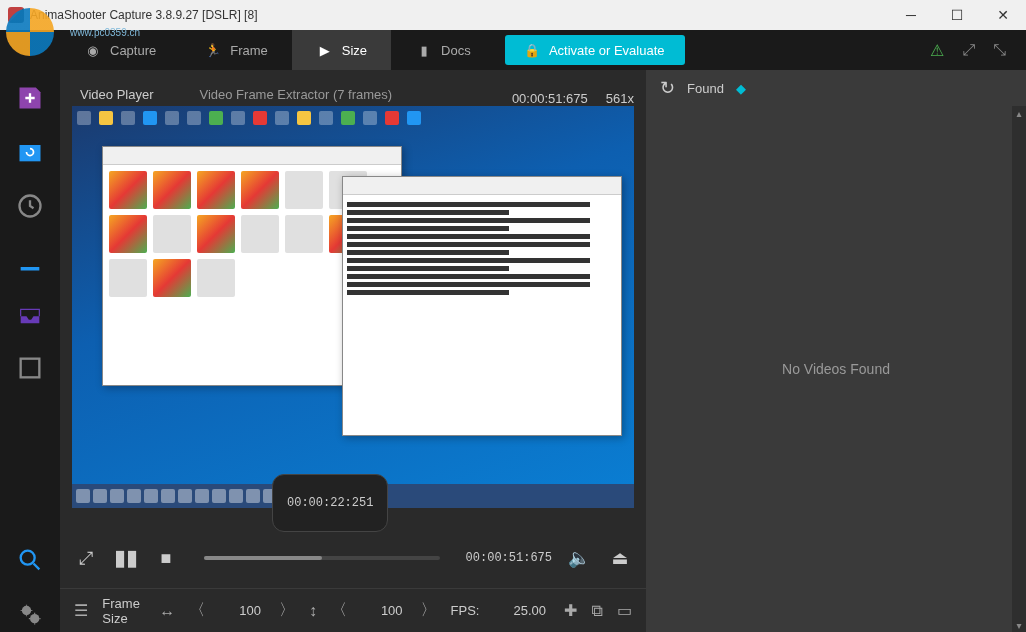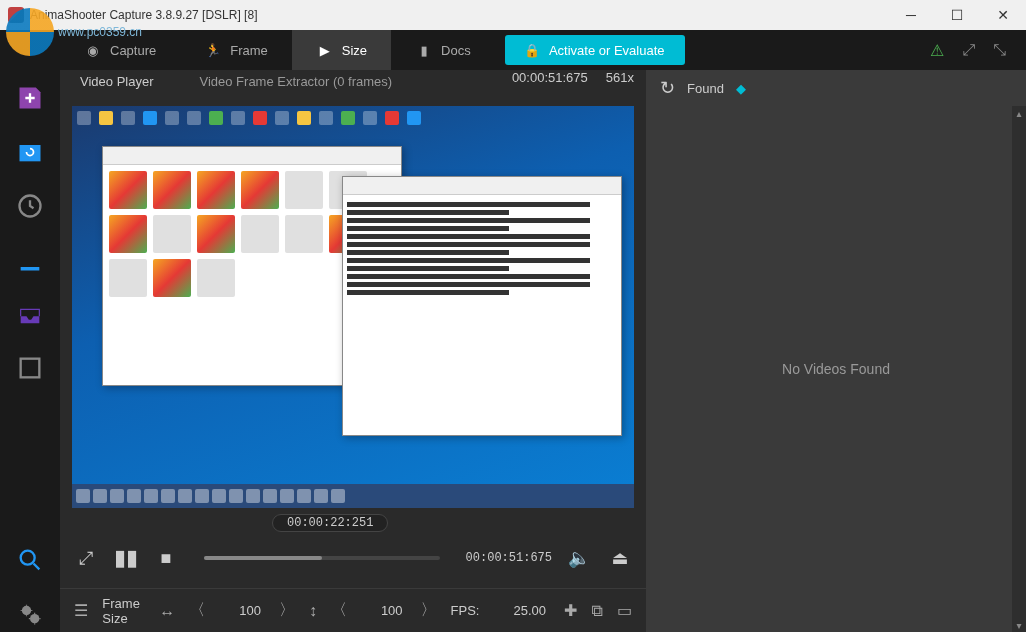--- a/index.html
+++ b/index.html
@@ -10,21 +10,21 @@
     .app-icon { width: 16px; height: 16px; border-radius: 3px; background: linear-gradient(135deg, #c04040 50%, #404040 50%); margin-right: 6px; }
     .title-text { font-size: 12px; color: #333; }
     .window-controls { position: absolute; right: 0; top: 0; display: flex; height: 30px; }
     .win-btn { width: 46px; height: 30px; display: flex; align-items: center; justify-content: center; color: #333; font-size: 14px; cursor: pointer; }
     
     
     .watermark { position: absolute; top: 8px; left: 6px; z-index: 100; display: flex; align-items: center; pointer-events: none; }
     .watermark-icon { width: 48px; height: 48px; border-radius: 50%; background: conic-gradient(#f5a623 0 90deg, #0b7abf 90deg 180deg, #f5a623 180deg 270deg, #0b7abf 270deg 360deg); margin-right: 4px; opacity: 0.9; }
     .watermark-text { display: flex; flex-direction: column; }
     .wm-cn { font-size: 22px; font-weight: bold; color: #3da9e0; font-family: "SimHei", sans-serif; text-shadow: 1px 1px 0 #fff; }
-    .wm-url { font-size: 12px; color: #7fb8d9; }
+    .wm-url { font-size: 10px; color: #7fb8d9; margin-left: 12px; }
     
     
     .tabbar { height: 40px; background: #1a1a1a; display: flex; align-items: stretch; padding-left: 60px; }
     .tab { display: flex; align-items: center; padding: 0 24px; color: #aaa; font-size: 13px; font-family: "Courier New", monospace; cursor: pointer; gap: 8px; }
     .tab.active { background: #3a3a3a; color: #fff; }
     .tab-icon { width: 18px; height: 18px; display: flex; align-items: center; justify-content: center; }
     .activate-btn { background: #00bcd4; color: white; display: flex; align-items: center; padding: 0 20px; font-size: 13px; font-family: "Courier New", monospace; margin: 5px 0 5px 10px; cursor: pointer; gap: 8px; border-radius: 3px; }
     .right-icons { display: flex; align-items: center; gap: 18px; padding: 0 20px; margin-left: auto; }
     .right-icon { color: #888; font-size: 16px; cursor: pointer; }
     
@@ -34,21 +34,21 @@
     
     .sidebar { width: 60px; background: #1a1a1a; display: flex; flex-direction: column; align-items: center; padding-top: 10px; gap: 18px; }
     .side-icon { width: 36px; height: 36px; display: flex; align-items: center; justify-content: center; cursor: pointer; color: #888; font-size: 20px; }
     .side-icon svg { width: 28px; height: 28px; }
     .sidebar-spacer { flex: 1; }
     
     
     .center { flex: 1; background: #2a2a2a; display: flex; flex-direction: column; min-width: 0; }
     
     
-    .subtabs { height: 36px; display: flex; align-items: flex-start; padding: 0 12px; color: #999; font-size: 13px; font-family: "Courier New", monospace; gap: 30px; }
+    .subtabs { height: 36px; display: flex; align-items: flex-end; padding: 0 12px; color: #999; font-size: 13px; font-family: "Courier New", monospace; gap: 30px; }
     .subtab { cursor: pointer; padding: 4px 8px; }
     .subtab.active { color: #ccc; }
     .sub-right { margin-left: auto; display: flex; gap: 18px; align-items: center; color: #ccc; }
     
     
     .video-area { flex: 1; background: #000; margin: 0 12px; position: relative; display: flex; align-items: center; justify-content: center; }
     .video-content { width: 100%; height: 100%; position: relative; }
     .desktop-sim { position: absolute; inset: 0; background: linear-gradient(160deg, #1b3a6e 0%, #0d5fb0 40%, #0a7fd4 100%); }
     .desktop-icons { position: absolute; top: 5px; left: 5px; right: 5px; height: 30px; display: flex; gap: 8px; flex-wrap: wrap; }
     .dico { width: 14px; height: 14px; background: rgba(255,255,255,0.3); border-radius: 2px; }
@@ -63,21 +63,21 @@
     .win-body { padding: 6px; display: flex; flex-wrap: wrap; gap: 6px; }
     .thumb { width: 38px; height: 38px; background: linear-gradient(135deg, #f5a623, #e53935, #4caf50); border-radius: 2px; }
     .thumb.plain { background: #e0e0e0; }
     .text-lines { padding: 4px; }
     .tline { height: 5px; background: #333; margin: 3px 0; width: 90%; }
     .tline.s { width: 60%; }
     .taskbar-sim { position: absolute; bottom: 0; left: 0; right: 0; height: 24px; background: #2a4a7a; display: flex; align-items: center; padding: 0 4px; gap: 3px; }
     .tbico { width: 14px; height: 14px; background: rgba(255,255,255,0.4); border-radius: 2px; }
     
     
-    .timecode-bubble { position: absolute; bottom: -24px; left: 200px; background: #222; border: 1px solid #444; border-radius: 12px; padding: 1px 14px; color: #ccc; font-size: 12px; font-family: "Courier New", monospace; z-index: 5; }
+    .timecode-bubble { position: absolute; bottom: -24px; left: 200px; background: #222; border: 1px solid #444; border-radius: 12px; padding: 21px 14px; color: #ccc; font-size: 12px; font-family: "Courier New", monospace; z-index: 5; }
     
     
     .controls { height: 60px; display: flex; align-items: center; padding: 0 14px; gap: 16px; color: #ccc; margin-top: 20px; }
     .ctrl-btn { cursor: pointer; font-size: 18px; color: #ccc; width: 24px; text-align: center; }
     .seek-bar { flex: 1; height: 4px; background: #444; border-radius: 2px; position: relative; margin: 0 10px; }
     .seek-fill { position: absolute; left: 0; top: 0; height: 100%; width: 50%; background: #888; border-radius: 2px; }
     .time-label { font-size: 12px; font-family: "Courier New", monospace; color: #ccc; }
     
     
     .bottombar { height: 44px; background: #2a2a2a; border-top: 1px solid #3a3a3a; display: flex; align-items: center; padding: 0 14px; gap: 14px; color: #ccc; font-size: 13px; font-family: "Courier New", monospace; }
@@ -191,21 +191,21 @@
           <circle cx="16" cy="16" r="4"></circle>
           <path d="M9 4v1M9 13v1M4 9h1M13 9h1M16 11v1M16 20v1M11 16h1M20 16h1" stroke="#888"></path>
         </svg>
     </div>
   </div>
 
   <div class="center">
 
     <div class="subtabs">
       <span class="subtab active">Video Player</span>
-      <span class="subtab">Video Frame Extractor (0 frames)</span>
+      <span class="subtab">Video Frame Extractor (7 frames)</span>
       <div class="sub-right">
         <span>00:00:51:675</span>
         <span>561x</span>
       </div>
     </div>
 
     <div class="video-area">
       <div class="video-content">
         <div class="desktop-sim">
           <div class="desktop-icons">

